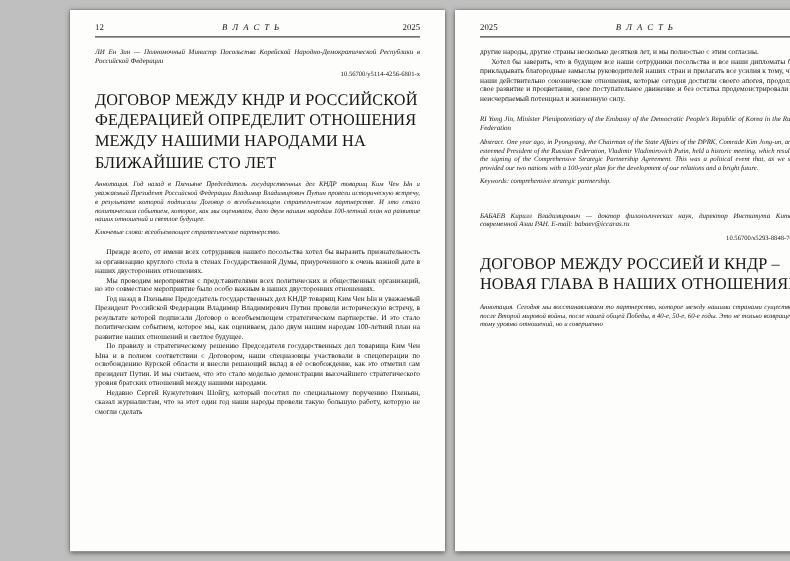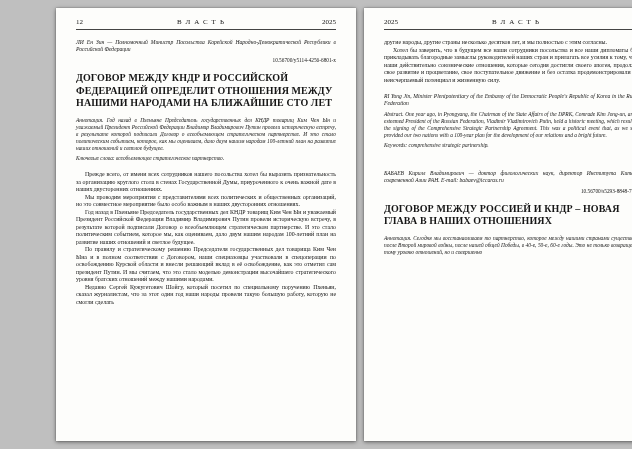--- a/index.html
+++ b/index.html
@@ -26,42 +26,42 @@
     padding: 8px 20px 12px 20px;
     overflow: hidden;
   }
   .page-header {
     display: flex;
     justify-content: space-between;
     align-items: baseline;
     font-size: 7px;
     padding: 2px 0 3px 0;
   }
-  .journal-name { letter-spacing: 4px; font-size: 7px; }
+  .journal-name { letter-spacing: 4px; font-size: 7px; font-style: italic; }
   .header-rule {
     border: none;
     border-top: 1px solid #444;
     margin: 0 0 9px 0;
     height: 0;
   }
   .author-block {
     font-style: italic;
     font-size: 5.6px;
     line-height: 1.32;
     text-align: justify;
     margin-bottom: 3px;
   }
   .doi-line {
     font-size: 5.3px;
     text-align: right;
     margin-bottom: 9px;
   }
   .article-title {
-    font-size: 10px;
-    font-weight: bold;
+    font-size: 13px;
+    font-weight: normal;
     line-height: 1.28;
     margin-bottom: 7px;
     letter-spacing: 0.1px;
   }
   .abstract {
     font-style: italic;
     font-size: 5.4px;
     line-height: 1.3;
     text-align: justify;
     margin-bottom: 3px;

